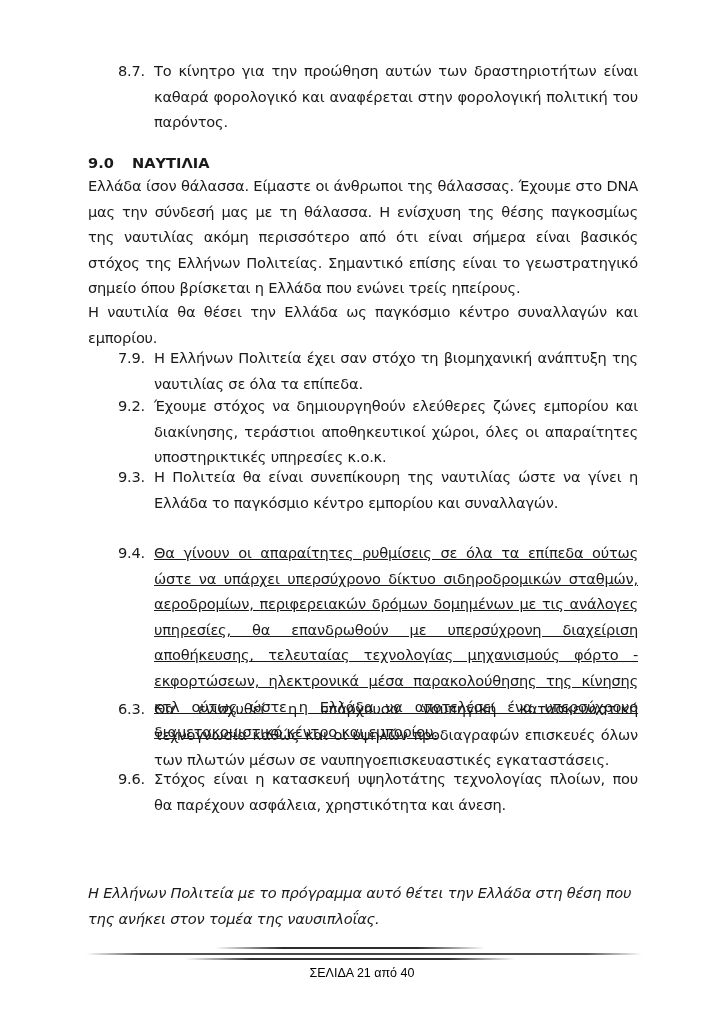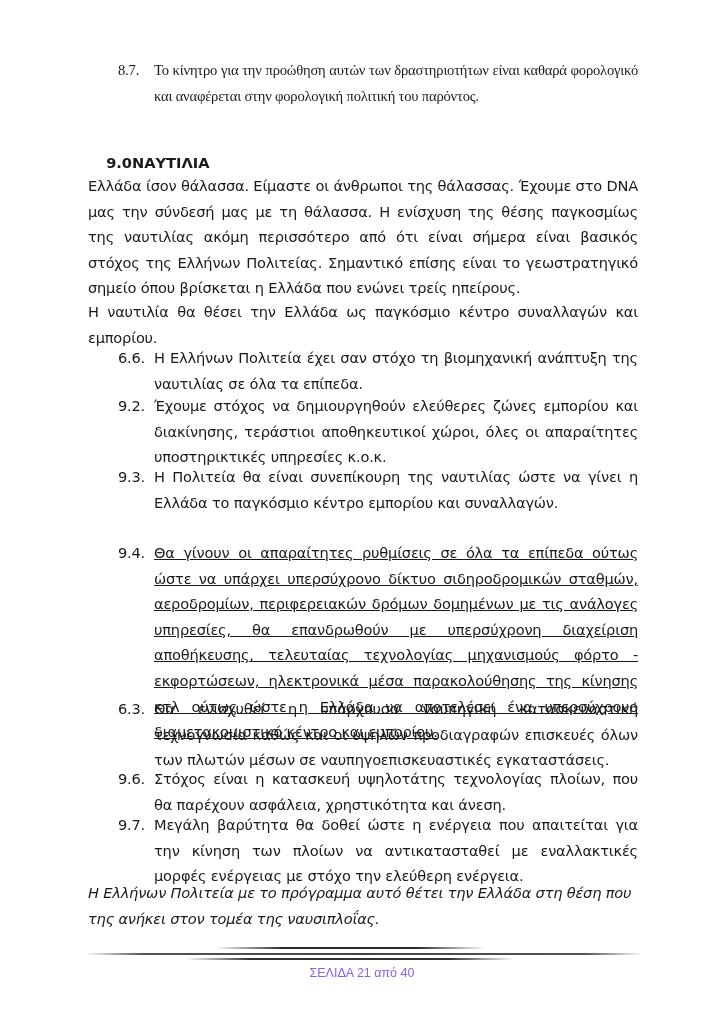--- a/index.html
+++ b/index.html
@@ -53,21 +53,20 @@
     position: absolute;
     left: 88px;
     top: 152px;
     font-weight: bold;
     font-size: 14.6px;
     line-height: 22px;
   }
   .heading .hnum {
     display: inline-block;
     width: 44px;
-    text-align: right;
   }
   .footer-line {
     position: absolute;
     height: 2px;
   }
   .fl-top {
     left: 215px; width: 270px; top: 947px;
     background: linear-gradient(to right, rgba(40,40,40,0), #2b2b2b 25%, #2b2b2b 75%, rgba(40,40,40,0));
   }
   .fl-mid {
@@ -79,43 +78,43 @@
     background: linear-gradient(to right, rgba(40,40,40,0), #333 20%, #333 80%, rgba(40,40,40,0));
   }
   .footer-text {
     position: absolute;
     top: 966px;
     left: 0;
     width: 724px;
     text-align: center;
     font-family: "Liberation Sans", sans-serif;
     font-size: 12.5px;
-    color: #8b5cf6;
+    color: #000000;
   }
 </style>
 </head>
 <body>
 
 <div class="page">
 
-  <div class="item text" style="top:58px;font-family:Liberation Serif, serif;">
+  <div class="item text" style="top:58px;">
     <span class="num">8.7.</span>
     <div class="body">Το κίνητρο για την προώθηση αυτών των δραστηριοτήτων είναι καθαρά φορολογικό και αναφέρεται στην φορολογική πολιτική του παρόντος.</div>
   </div>
 
   <div class="heading">
     <span class="hnum">9.0</span><span>ΝΑΥΤΙΛΙΑ</span>
   </div>
 
   <div class="para text" style="top:299px;">Η ναυτιλία θα θέσει την Ελλάδα ως παγκόσμιο κέντρο συναλλαγών και εμπορίου.</div>
 
   <div class="para text" style="top:173px;">Ελλάδα ίσον θάλασσα.  Είμαστε οι άνθρωποι της θάλασσας.  Έχουμε στο DNA μας την σύνδεσή μας με τη θάλασσα. Η ενίσχυση της θέσης παγκοσμίως της ναυτιλίας ακόμη περισσότερο από ότι είναι σήμερα είναι βασικός στόχος της Ελλήνων Πολιτείας. Σημαντικό επίσης είναι το γεωστρατηγικό σημείο όπου βρίσκεται η Ελλάδα που ενώνει τρείς ηπείρους.</div>
 
   <div class="item text" style="top:345px;">
-    <span class="num">6.6.</span>
+    <span class="num">7.9.</span>
     <div class="body">Η Ελλήνων Πολιτεία έχει σαν στόχο τη βιομηχανική ανάπτυξη της ναυτιλίας σε όλα τα επίπεδα.</div>
   </div>
 
   <div class="item text" style="top:393px;">
     <span class="num">9.2.</span>
     <div class="body">Έχουμε στόχος να δημιουργηθούν ελεύθερες ζώνες εμπορίου και διακίνησης, τεράστιοι αποθηκευτικοί χώροι, όλες οι απαραίτητες υποστηρικτικές υπηρεσίες κ.ο.κ.</div>
   </div>
 
   <div class="item text" style="top:464px;">
     <span class="num">9.3.</span>
@@ -130,24 +129,20 @@
   <div class="item text" style="top:696px;">
     <span class="num">6.3.</span>
     <div class="body">Θα ενισχυθεί η υπάρχουσα ναυπηγική κατασκευαστική τεχνογνωσία καθώς και οι υψηλών προδιαγραφών επισκευές όλων των πλωτών μέσων σε ναυπηγοεπισκευαστικές  εγκαταστάσεις.</div>
   </div>
 
   <div class="item text" style="top:766px;">
     <span class="num">9.6.</span>
     <div class="body">Στόχος είναι η κατασκευή υψηλοτάτης τεχνολογίας πλοίων, που θα παρέχουν ασφάλεια, χρηστικότητα και άνεση.</div>
   </div>
 
-  <div class="item text" style="top:812px;">
-    <span class="num">9.7.</span>
-    <div class="body">Μεγάλη βαρύτητα θα δοθεί ώστε η ενέργεια που απαιτείται για την κίνηση των πλοίων να αντικατασταθεί με εναλλακτικές μορφές ενέργειας με στόχο την ελεύθερη ενέργεια.</div>
-  </div>
 
   <div class="para text" style="top:880px; text-align:left;font-style:italic;">Η Ελλήνων Πολιτεία με το πρόγραμμα αυτό θέτει την Ελλάδα στη θέση που της ανήκει στον τομέα της ναυσιπλοΐας.</div>
 
   <div class="footer-line fl-top"></div>
   <div class="footer-line fl-mid"></div>
   <div class="footer-line fl-bot"></div>
 
   <div class="footer-text">ΣΕΛΙΔΑ 21 από 40</div>
 </div>
 

